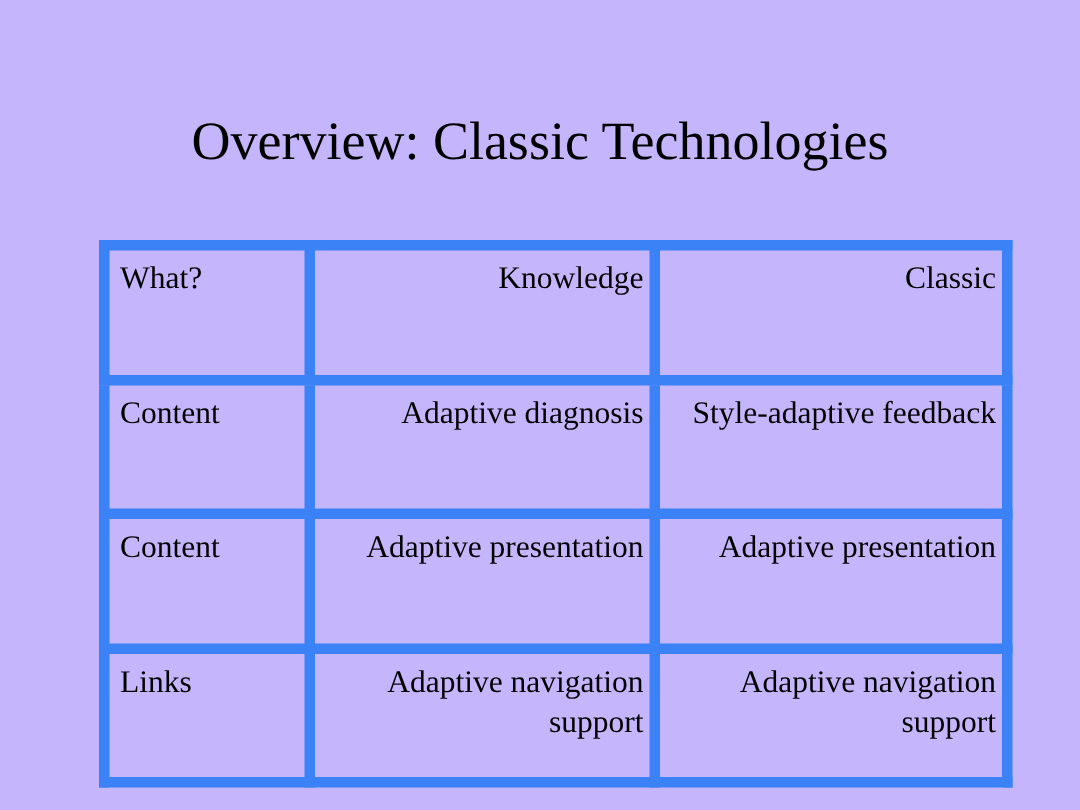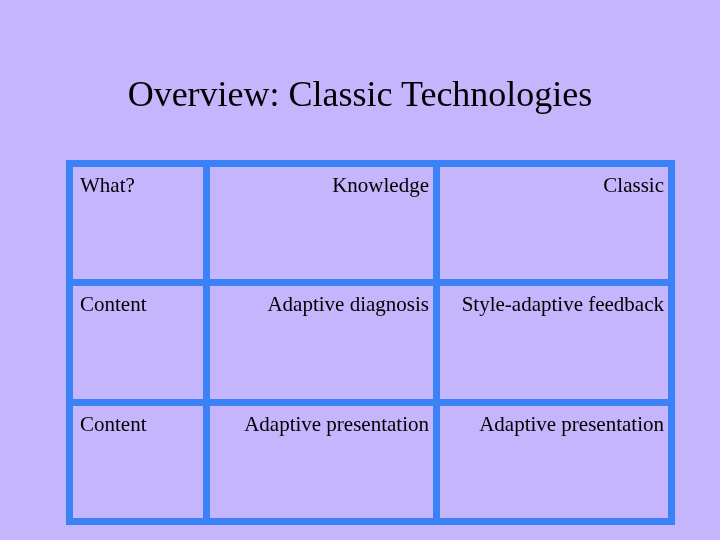--- a/index.html
+++ b/index.html
@@ -114,17 +114,22 @@
           <td class="col-knowledge">Adaptive diagnosis</td>
           <td class="col-styles">Style-adaptive feedback</td>
         </tr>
 
         <tr>
           <td class="col-what">Content</td>
           <td class="col-knowledge">Adaptive presentation</td>
           <td class="col-styles">Adaptive presentation</td>
         </tr>
 
+        <tr>
+          <td class="col-what">Links</td>
+          <td class="col-knowledge">Adaptive navigation support</td>
+          <td class="col-styles">Adaptive navigation support</td>
+        </tr>
       </tbody>
     </table>
   </div>
 
 </div>
 
 </body></html>

